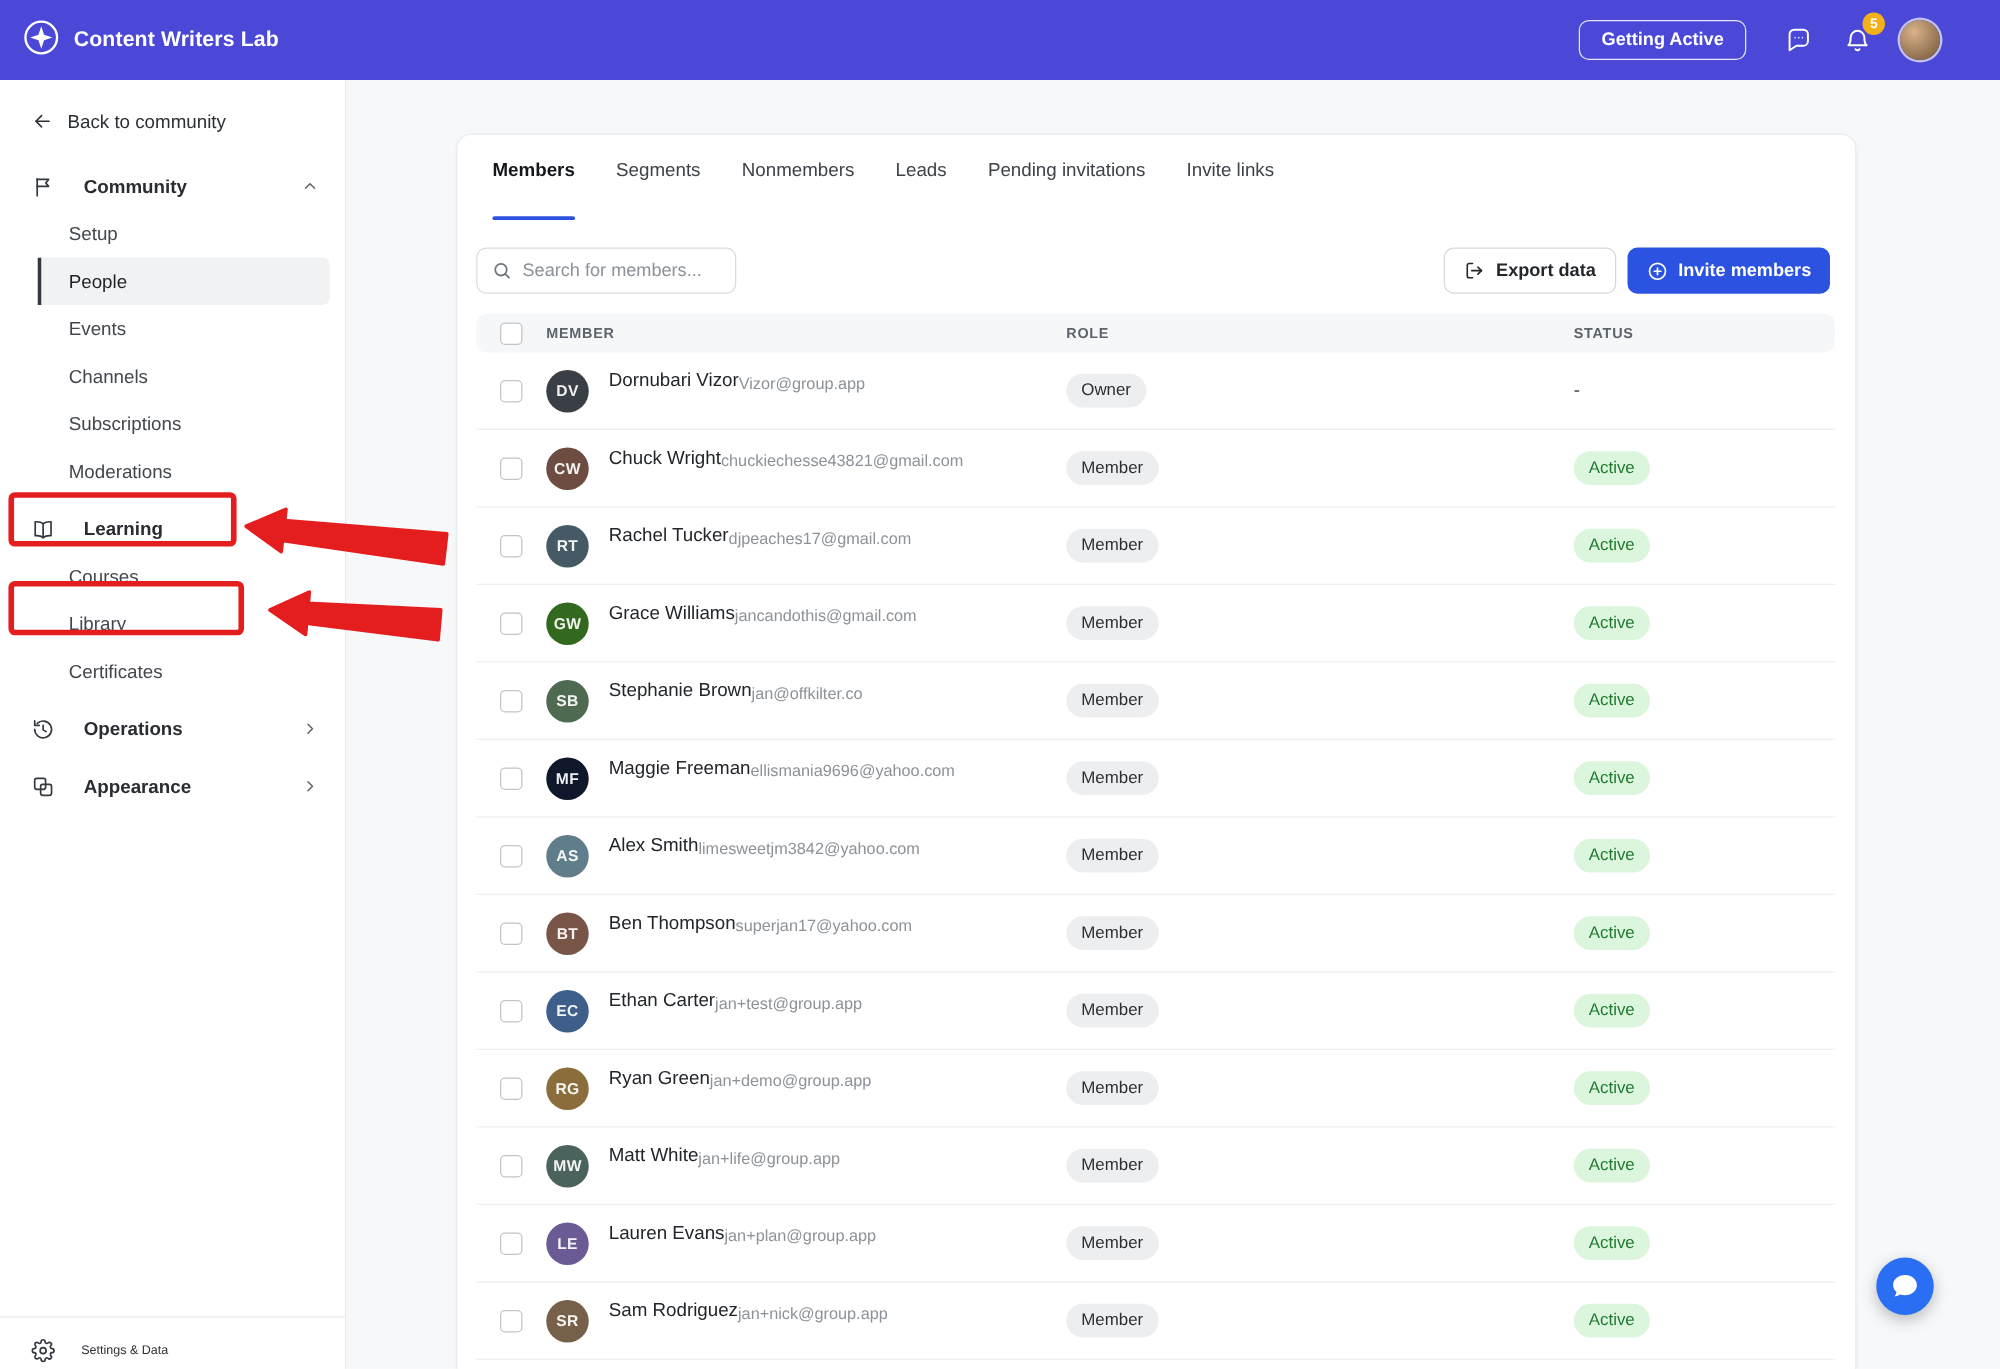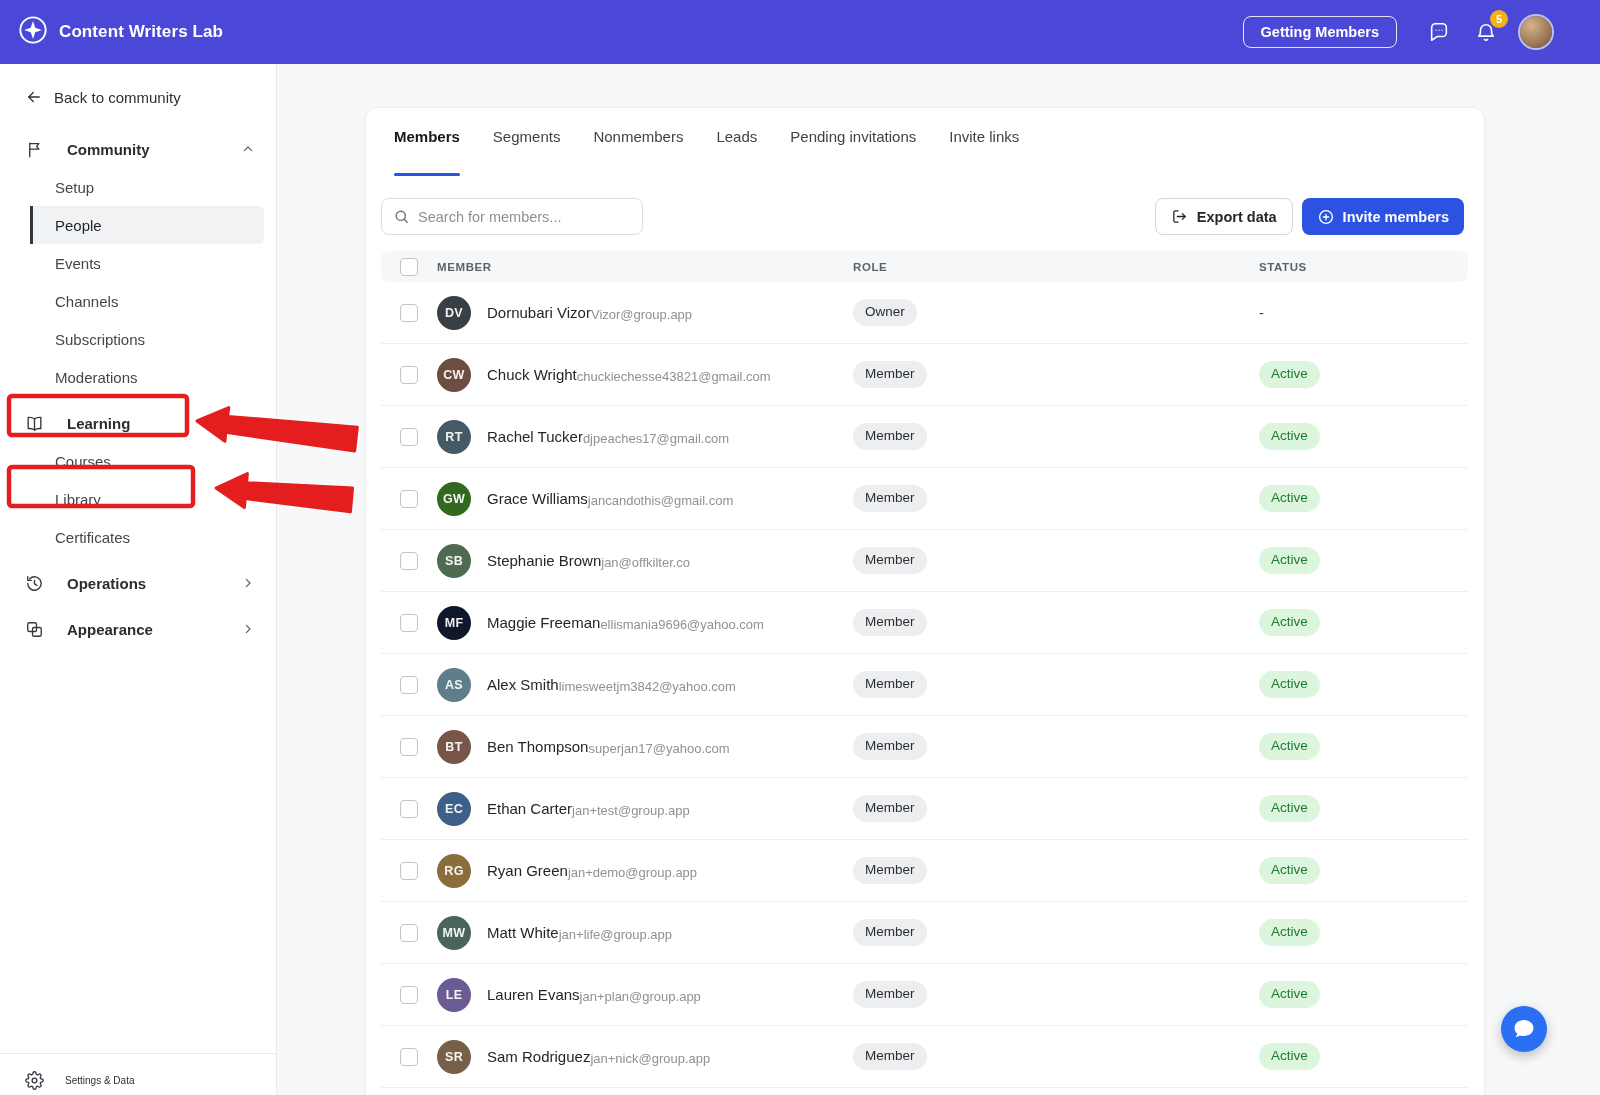--- a/index.html
+++ b/index.html
@@ -35,35 +35,35 @@
   
   .content { flex:1; padding:43px 115px 0 88px; overflow:hidden; }
   .card { background:#fff; border:1px solid #eceef1; border-radius:12px; box-shadow:0 1px 3px rgba(16,24,40,.05); width:1120px; height:1040px; padding-top:20px; }
 
   .tab-bar { display:flex; gap:33px; padding:0 28px; }
   .tab { font-size:15px; font-weight:500; color:#3e4349; padding-bottom:31px; cursor:pointer; position:relative; white-space:nowrap; }
   .tab.active { color:#15181b; font-weight:700; }
   .tab.active::after { content:''; position:absolute; left:0; right:0; bottom:0; height:3px; border-radius:2px; background:var(--accent-blue,#2b52e0); }
 
   .controls { display:flex; align-items:center; padding:22px 20px 16px 15px; }
-  .searchbox { width:262px; height:37px; border:1px solid #d9dcdf; border-radius:8px; display:flex; align-items:center; gap:8px; padding:0 11px; background:#fff; }
+  .searchbox { width:208px; height:37px; border:1px solid #d9dcdf; border-radius:8px; display:flex; align-items:center; gap:8px; padding:0 11px; background:#fff; }
   .searchbox input { border:none; outline:none; font-family:inherit; font-size:14.5px; color:#2b2f33; width:100%; background:transparent; }
   .searchbox input::placeholder { color:#8b9197; }
   .spacer { flex:1; }
   .btn-export { height:37px; border:1px solid #d5d8db; border-radius:8px; background:#fff; padding:0 15px; display:flex; align-items:center; gap:9px; font-size:14.5px; font-weight:600; color:#23272b; cursor:pointer; font-family:inherit; margin-right:9px; }
   .btn-invite { height:37px; border:none; border-radius:8px; background:var(--accent-blue,#2b52e0); padding:0 15px; display:flex; align-items:center; gap:8px; font-size:14.5px; font-weight:600; color:#fff; cursor:pointer; font-family:inherit; }
 
   .table { margin:0 16px 0 15px; }
   .thead, .trow { display:grid; grid-template-columns:56px 416px 406px 1fr; align-items:center; }
   .thead { background:#f6f7f9; border-radius:8px; height:31px; font-size:11.5px; font-weight:700; letter-spacing:.6px; color:#5d636a; }
   .trow { height:62px; border-bottom:1px solid #edeff1; }
   .trow.partial { height:44px; border-bottom:none; align-items:start; padding-top:10px; }
   .cell-check { padding-left:19px; display:flex; align-items:center; }
   .checkbox { width:18px; height:18px; border:1.6px solid #c0c5ca; border-radius:4px; background:#fff; display:inline-block; cursor:pointer; }
-  .cell-member { display:flex; align-items:center; }
+  .cell-member { display:flex; }
   .avatar { width:34px; height:34px; border-radius:50%; margin-right:16px; flex:0 0 34px; display:flex; align-items:center; justify-content:center; color:rgba(255,255,255,.93); font-size:12.5px; font-weight:700; letter-spacing:.3px; }
   .mtext { display:flex; }
   .mname { font-size:15px; font-weight:500; color:#22262a; }
   .memail { font-size:13px; color:#8c9297; margin-top:3px; }
   .pill { display:inline-block; padding:5px 12px; border-radius:20px; font-size:13.5px; line-height:1.25; }
   .pill.role { background:var(--role-badge-bg,#edeef0); color:#2b2f33; }
   .pill.status { background:var(--active-badge-bg,#dcf5dd); color:var(--active-badge-text,#1e7a2e); }
   .status-dash { font-size:15px; color:#3a3f45; }
 
   
@@ -81,21 +81,21 @@
   <div class="brand">
     <span class="logo">
       <svg width="30" height="30" viewBox="0 0 32 32" fill="none">
         <circle cx="16" cy="16" r="13.5" stroke="#fff" stroke-width="2"></circle>
         <path d="M16 6.5l2.4 7.1 7.1 2.4-7.1 2.4L16 25.5l-2.4-7.1-7.1-2.4 7.1-2.4z" fill="#fff"></path>
       </svg>
     </span>
     <span class="brand-title">Content Writers Lab</span>
   </div>
   <div class="topbar-right">
-    <button class="btn-getting-started">Getting Members</button>
+    <button class="btn-getting-started">Getting Active</button>
     <span class="icon-btn">
       <svg width="22" height="22" viewBox="0 0 24 24" fill="none" stroke="#fff" stroke-width="1.7" stroke-linecap="round" stroke-linejoin="round">
         <path d="M4 7a4 4 0 0 1 4-4h8a4 4 0 0 1 4 4v6a4 4 0 0 1-4 4h-6l-6 4z"></path>
         <circle cx="8.8" cy="10" r="0.7" fill="#fff" stroke="none"></circle>
           <circle cx="12" cy="10" r="0.7" fill="#fff" stroke="none"></circle>
           <circle cx="15.2" cy="10" r="0.7" fill="#fff" stroke="none"></circle>
       </svg>
     </span>
     <span class="icon-btn">
       <svg width="22" height="22" viewBox="0 0 24 24" fill="none" stroke="#fff" stroke-width="1.7" stroke-linecap="round" stroke-linejoin="round">

